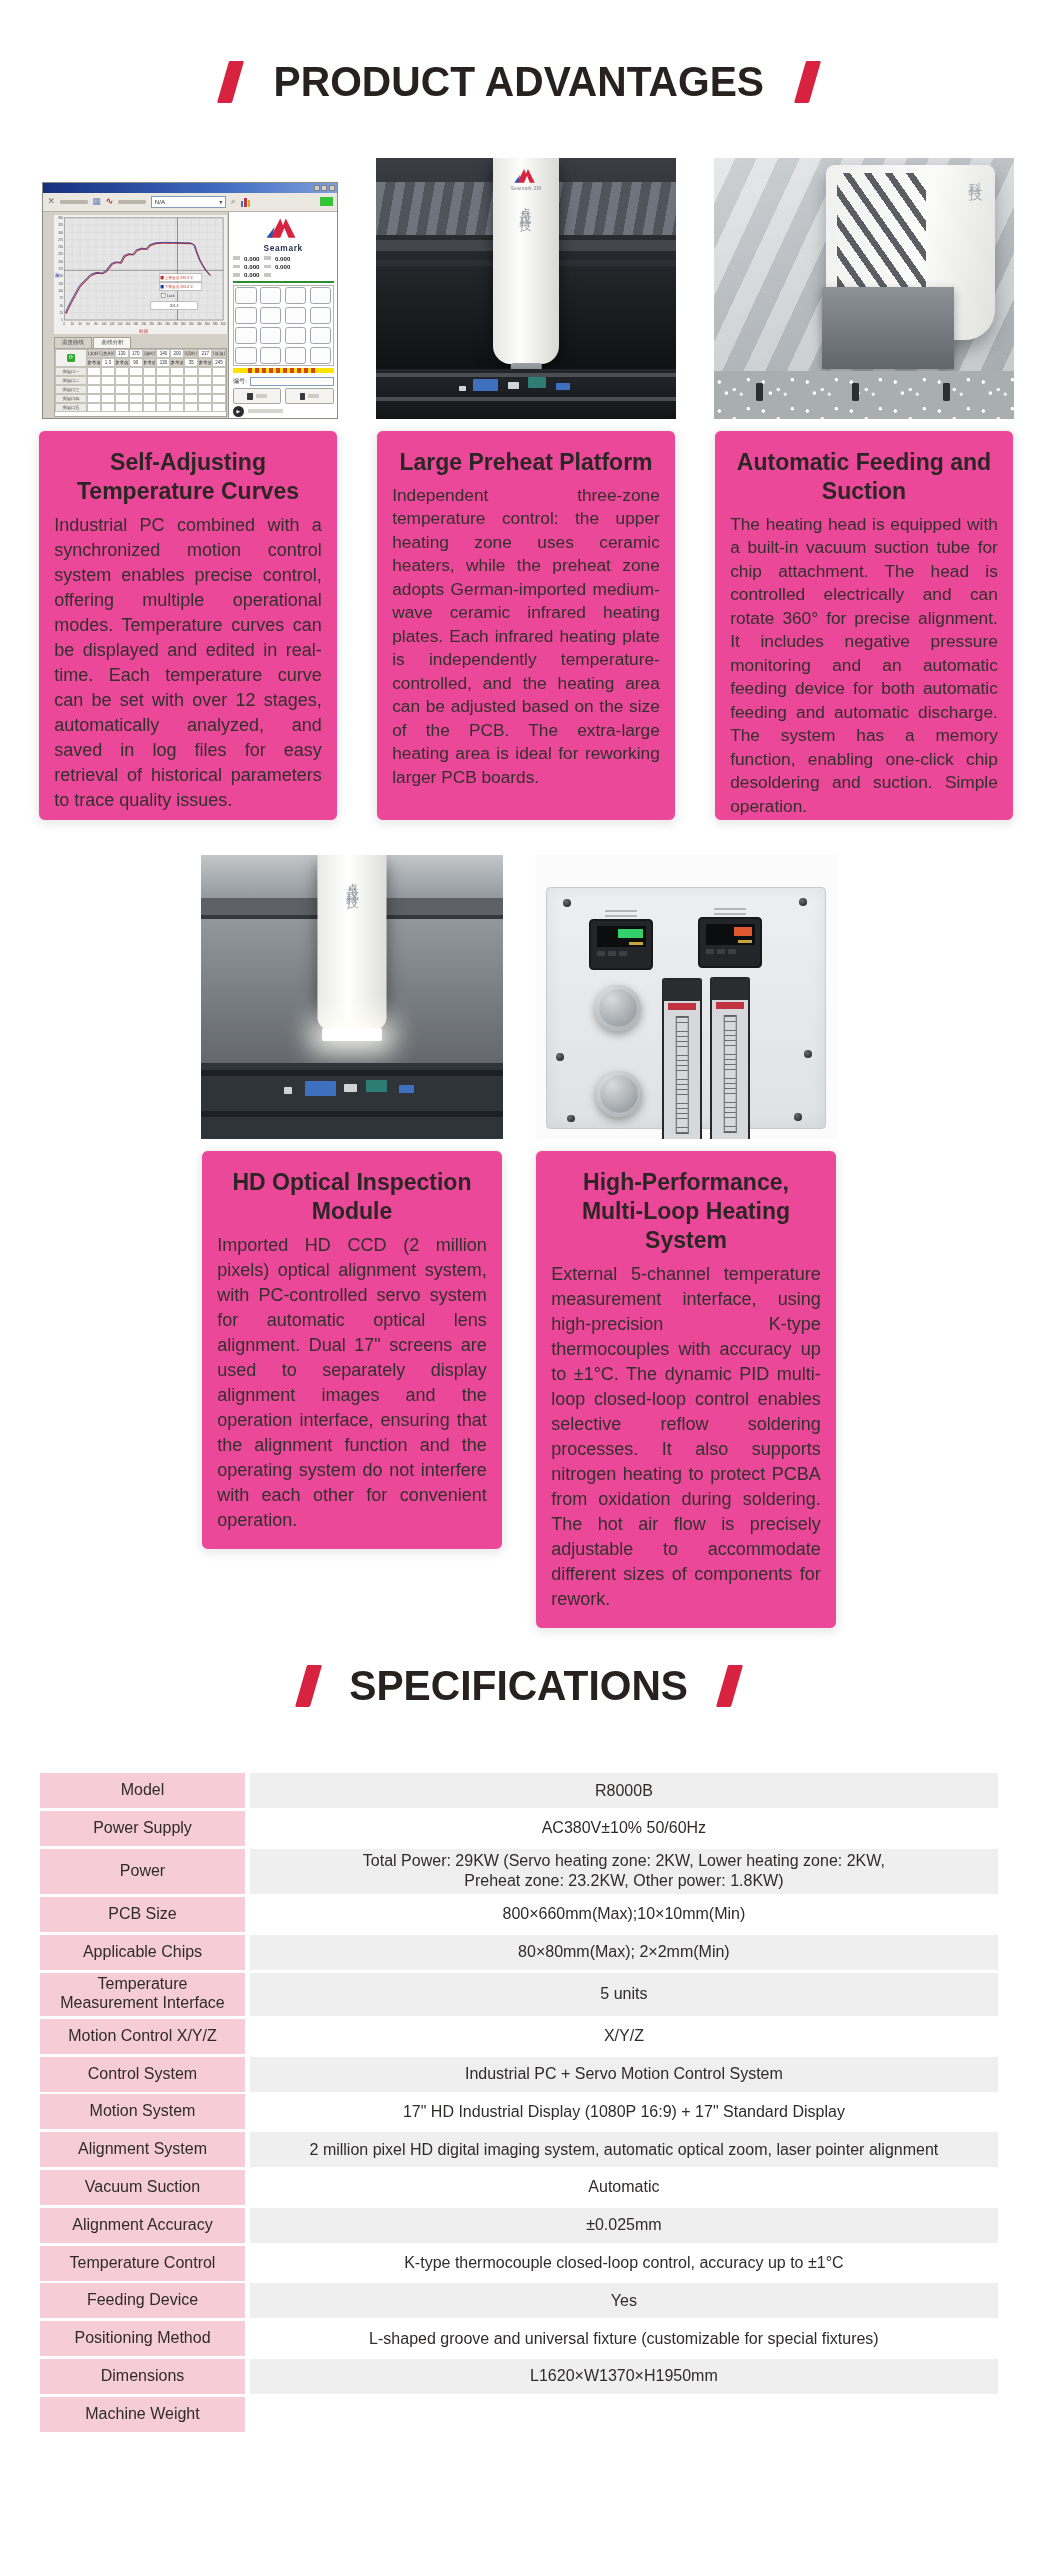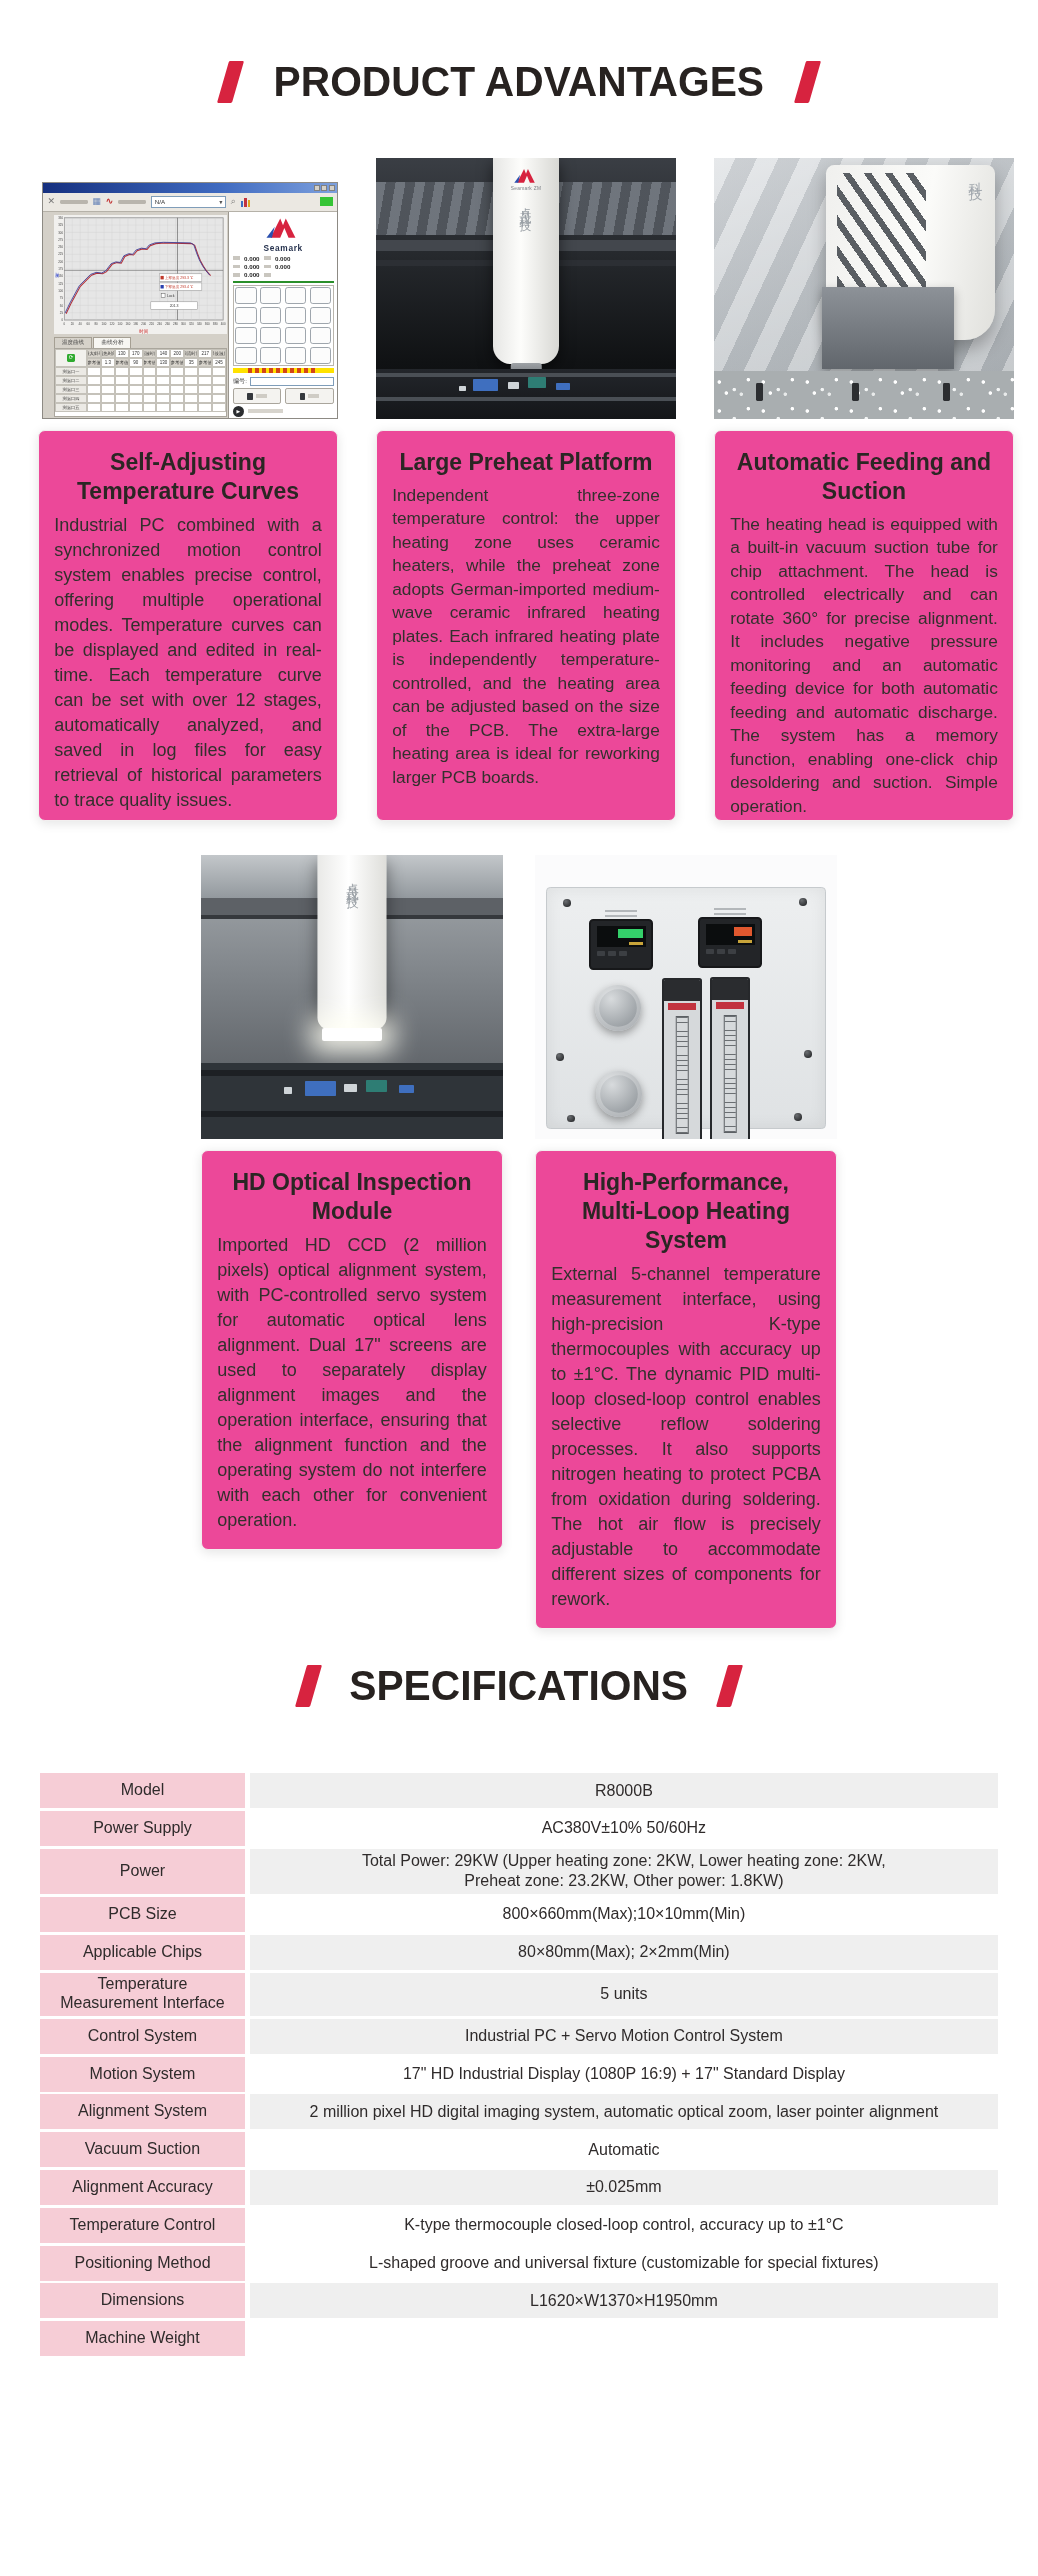--- a/index.html
+++ b/index.html
@@ -622,36 +622,40 @@
       <div class="spec-row gray">
         <div class="spec-label">Model</div>
         <div class="spec-value">R8000B</div>
       </div>
       <div class="spec-row">
         <div class="spec-label">Power Supply</div>
         <div class="spec-value">AC380V±10% 50/60Hz</div>
       </div>
       <div class="spec-row gray tall">
         <div class="spec-label">Power</div>
-        <div class="spec-value">Total Power: 29KW (Upper heating zone: 2KW, Lower heating zone: 2KW,
+        <div class="spec-value">Total Power: 29KW (Servo heating zone: 2KW, Lower heating zone: 2KW,
 Preheat zone: 23.2KW, Other power: 1.8KW)</div>
       </div>
       <div class="spec-row">
         <div class="spec-label">PCB Size</div>
         <div class="spec-value">800×660mm(Max);10×10mm(Min)</div>
       </div>
       <div class="spec-row gray">
         <div class="spec-label">Applicable Chips</div>
         <div class="spec-value">80×80mm(Max);  2×2mm(Min)</div>
       </div>
       <div class="spec-row gray">
         <div class="spec-label">Temperature
 Measurement Interface</div>
         <div class="spec-value">5 units</div>
       </div>
+      <div class="spec-row">
+        <div class="spec-label">Motion Control X/Y/Z</div>
+        <div class="spec-value">X/Y/Z</div>
+      </div>
       <div class="spec-row gray">
         <div class="spec-label">Control System</div>
         <div class="spec-value">Industrial PC + Servo Motion Control System</div>
       </div>
       <div class="spec-row">
         <div class="spec-label">Motion System</div>
         <div class="spec-value">17" HD Industrial Display (1080P 16:9) + 17" Standard Display</div>
       </div>
       <div class="spec-row gray">
         <div class="spec-label">Alignment System</div>
@@ -662,20 +666,24 @@
         <div class="spec-value">Automatic</div>
       </div>
       <div class="spec-row gray">
         <div class="spec-label">Alignment Accuracy</div>
         <div class="spec-value">±0.025mm</div>
       </div>
       <div class="spec-row">
         <div class="spec-label">Temperature Control</div>
         <div class="spec-value">K-type thermocouple closed-loop control, accuracy up to ±1°C</div>
       </div>
+      <div class="spec-row gray">
+        <div class="spec-label">Feeding Device</div>
+        <div class="spec-value">Yes</div>
+      </div>
       <div class="spec-row">
         <div class="spec-label">Positioning Method</div>
         <div class="spec-value">L-shaped groove and universal fixture (customizable for special fixtures)</div>
       </div>
       <div class="spec-row gray">
         <div class="spec-label">Dimensions</div>
         <div class="spec-value">L1620×W1370×H1950mm</div>
       </div>
       <div class="spec-row">
         <div class="spec-label">Machine Weight</div>

